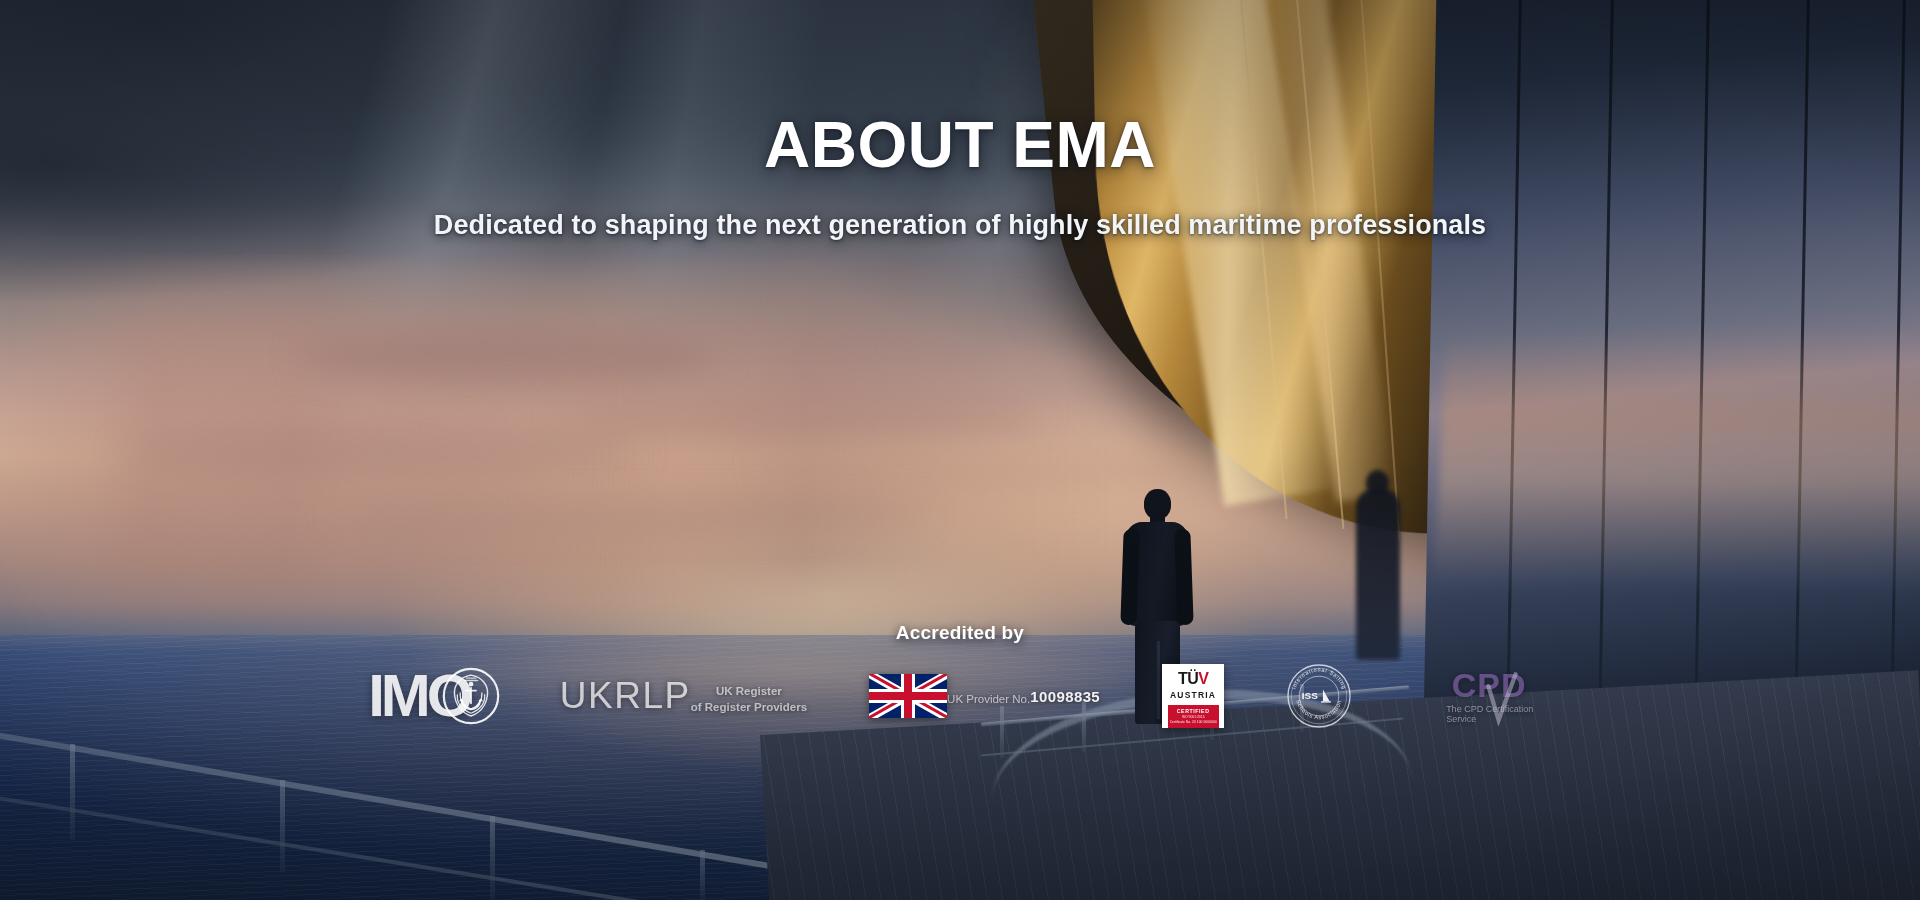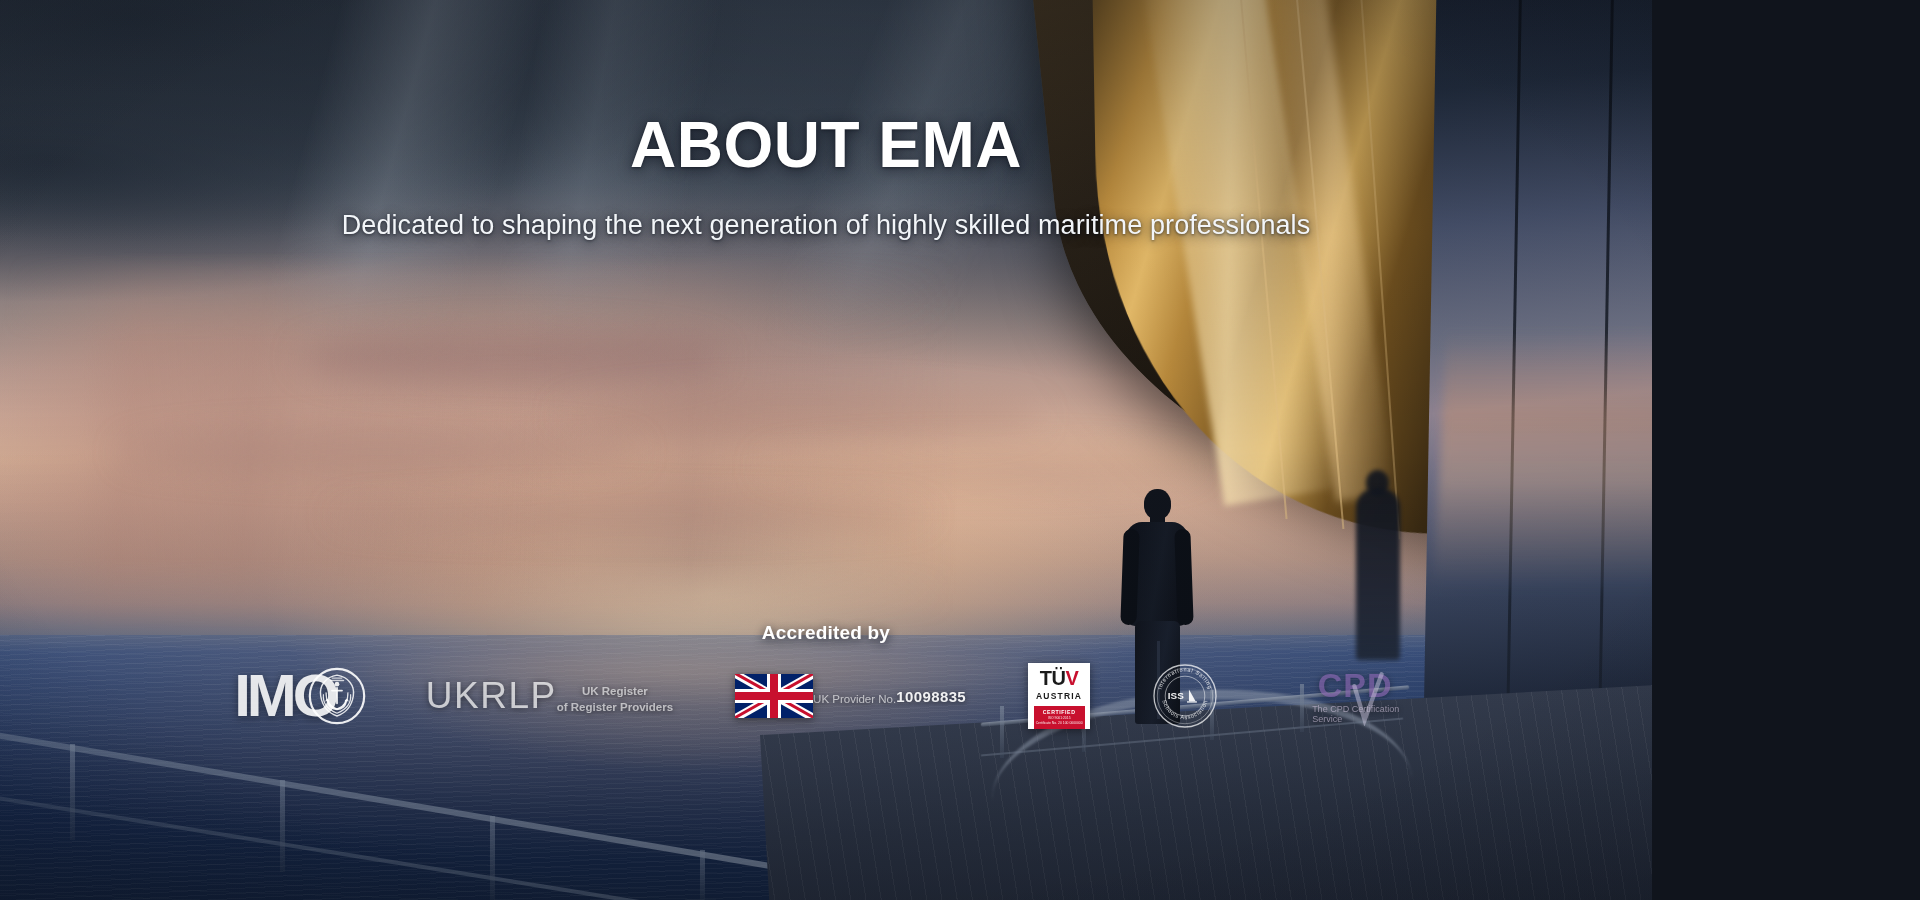--- a/index.html
+++ b/index.html
@@ -5,21 +5,21 @@
 <style>
   * { margin:0; padding:0; box-sizing:border-box; }
   html, body {
     width:1920px; height:900px; overflow:hidden;
     background:#10141c;
     font-family:"Liberation Sans", sans-serif;
   }
 
   #hero {
     position:relative;
-    width:1652px; height:900px;
+    width:1920px; height:900px;
     overflow:hidden;
     background:#1b2533;
   }
 
   
   .layer { position:absolute; inset:0; }
 
   
   .bg-sky {
     background:
@@ -268,21 +268,21 @@
   }
   .hero-title {
     margin-top:108px;
     font-size:64px; font-weight:800; letter-spacing:.5px;
     color:#ffffff; text-transform:uppercase;
     text-shadow:0 2px 14px rgba(8,12,22,.62), 0 1px 3px rgba(8,12,22,.5);
     white-space:nowrap;
   }
   .hero-subtitle {
     margin-top:28px;
-    font-size:27px; font-weight:400; color:#f2f5f8;
+    font-size:27px; font-weight:700; color:#f2f5f8;
     letter-spacing:.1px;
     text-shadow:0 2px 12px rgba(8,12,22,.72), 0 1px 3px rgba(8,12,22,.55);
     white-space:nowrap;
   }
 
   .accredited {
     position:absolute; left:0; right:0; top:622px;
     text-align:center;
     font-size:19px; font-weight:700; color:#ffffff;
     letter-spacing:.2px;
@@ -346,21 +346,21 @@
     letter-spacing:.4px; text-shadow:0 1px 5px rgba(0,0,0,.55);
   }
 
   
   .tuv {
     flex-direction:column; width:62px; background:#ffffff;
     box-shadow:0 2px 9px rgba(0,0,0,.45); overflow:hidden;
   }
   .tuv-top { padding:6px 0 5px; text-align:center; background:#fff; }
   .tuv-mark {
-    font-size:20px; font-weight:800; color:#1a1a1a; line-height:.95;
+    font-size:16px; font-weight:800; color:#1a1a1a; line-height:.95;
     letter-spacing:-.5px;
     margin-top:11px;
   }
   .tuv-mark .v { color:#C8102E; }
   .tuv-austria {
     margin-top:2px; font-size:8.5px; font-weight:700; letter-spacing:1.2px; color:#1a1a1a;
   }
   .tuv-band { background:#C8102E; padding:3px 2px 4px; text-align:center; }
   .tuv-cert { font-size:5.2px; font-weight:700; letter-spacing:.6px; color:#fff; }
   .tuv-l1 { margin-top:1px; font-size:3.4px; color:rgba(255,255,255,.9); }

